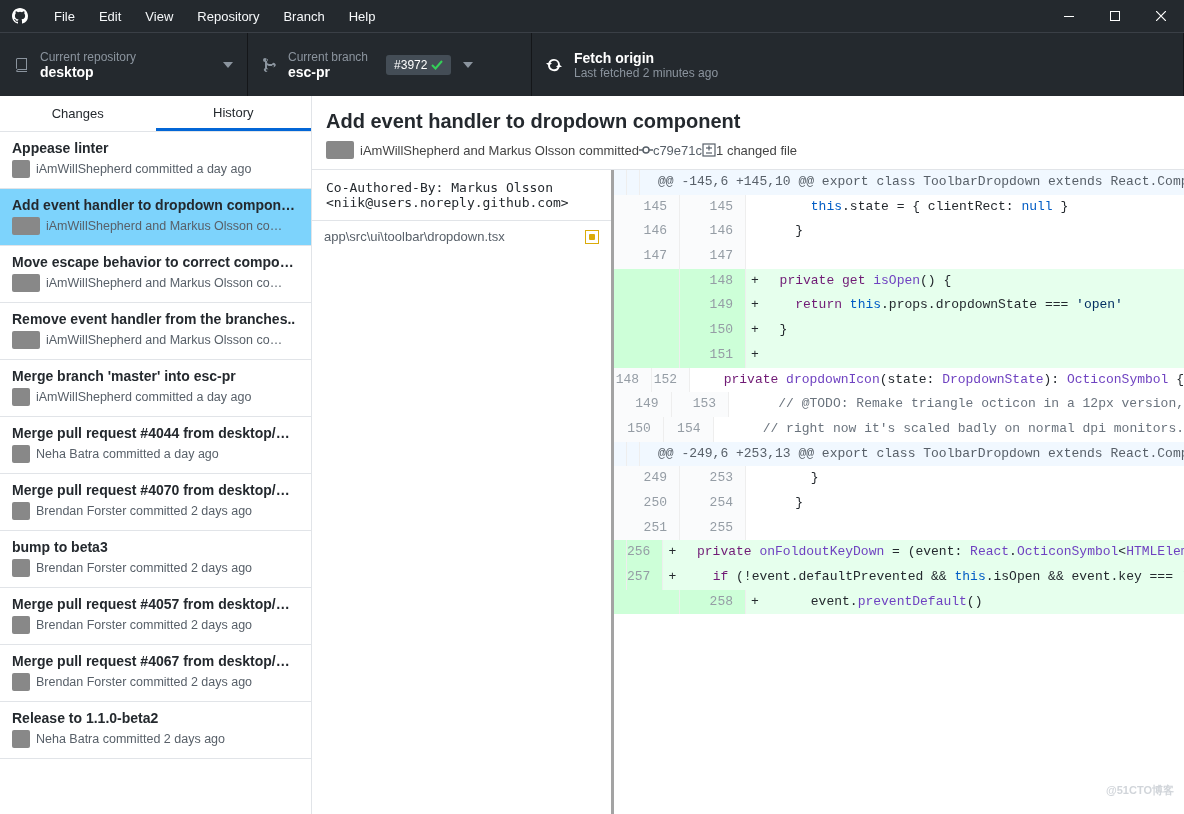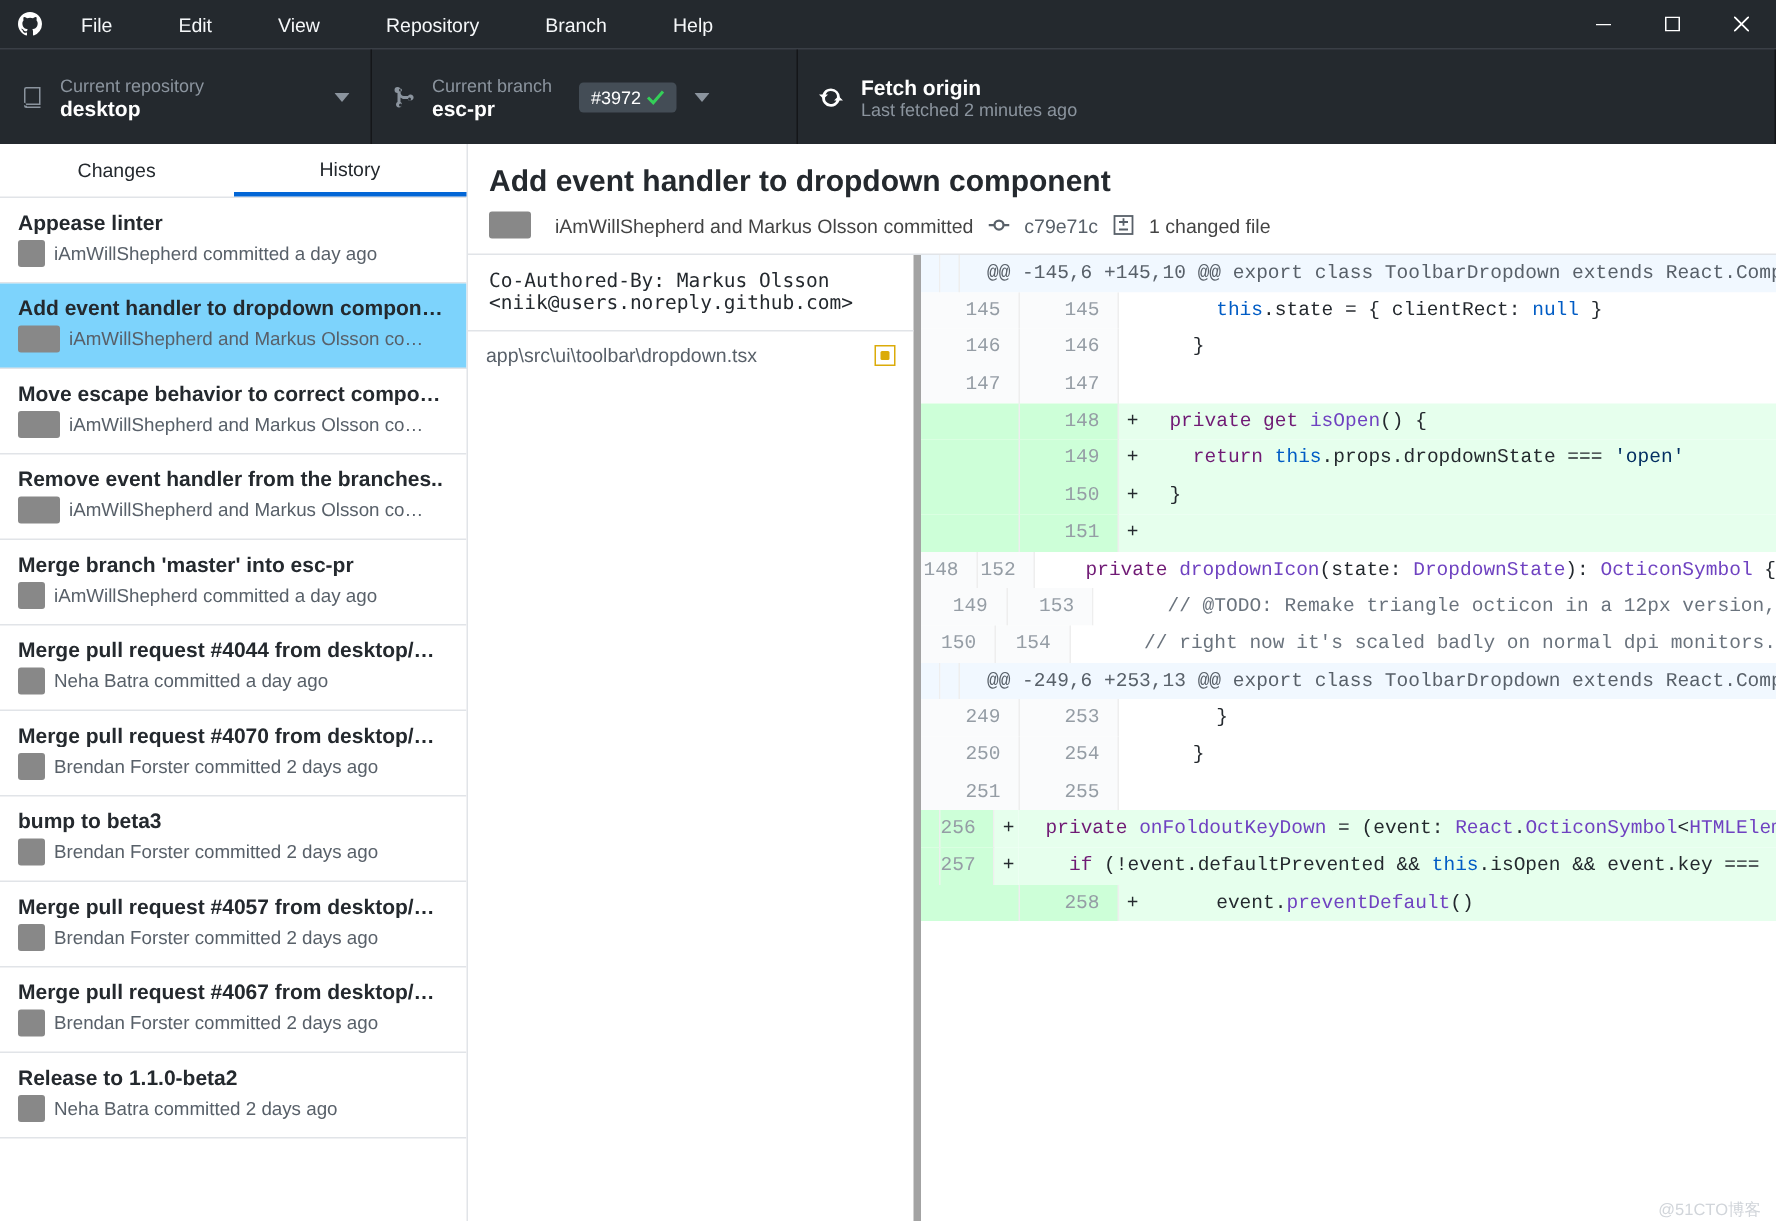--- a/index.html
+++ b/index.html
@@ -29,56 +29,56 @@
 .commit-list { flex: 1; overflow-y: auto; }
 .commit { padding: 8px 12px 10px; border-bottom: 1px solid #e1e4e8; cursor: default; }
 .commit.selected { background: #7dd3fc; }
 .commit-title { font-size: 14px; font-weight: 600; color: #24292e; white-space: nowrap; overflow: hidden; text-overflow: ellipsis; }
 .commit-meta { display: flex; align-items: center; margin-top: 4px; font-size: 12.5px; color: #586069; }
 .avatar { width: 18px; height: 18px; border-radius: 2px; background: #888; margin-right: 6px; flex-shrink: 0; }
 .avatar.pair { width: 28px; position: relative; }
 .main { flex: 1; display: flex; flex-direction: column; overflow: hidden; }
 .commit-header { padding: 14px 14px 10px; border-bottom: 1px solid #e1e4e8; }
 .commit-header h1 { font-size: 20px; font-weight: 600; margin-bottom: 8px; }
-.commit-header-meta { display: flex; align-items: center; font-size: 13px; color: #444; gap: 10px; }
+.commit-header-meta { display: flex; align-items: center; font-size: 13px; color: #444; }
 .body-row { flex: 1; display: flex; overflow: hidden; }
-.filelist { width: 302px; border-right: 5px solid #a3a3a3; }
+.filelist { width: 302px; border-right: 3px solid #a3a3a3; }
 .co-author { font-family: Consolas, monospace; font-size: 13px; padding: 10px 14px; border-bottom: 1px solid #e1e4e8; color: #24292e; }
 .file-item { display: flex; align-items: center; padding: 8px 12px; font-size: 13px; color: #586069; }
 .file-item .dot { width: 14px; height: 14px; border: 1px solid #dbab09; display: inline-flex; align-items: center; justify-content: center; margin-left: auto; }
 .file-item .dot::after { content: ""; width: 6px; height: 6px; background: #dbab09; border-radius: 1px; }
 .diffview { flex: 1; overflow: auto; font-family: Consolas, "Courier New", monospace; font-size: 13px; line-height: 1.9; background: #fff; }
 .diff-row { display: flex; }
 .ln { width: 66px; text-align: right; padding-right: 12px; color: #959da5; background: #fafbfc; border-right: 1px solid #eee; user-select: none; }
 .ln.add { background: #cdffd8; }
 .hunk .ln { background: #f1f8ff; }
 .hunk .code { background: #f1f8ff; color: #586069; }
 .ctx .code { background: #fff; }
 .add .code { background: #e6ffed; }
 .sign { width: 16px; text-align: center; color: #22863a; }
 .code { flex: 1; padding-left: 2px; white-space: pre; color: #24292e; }
 .tk-kw { color: #701a75; }
 .tk-fn { color: #6f42c1; }
 .tk-str { color: #032f62; }
 .tk-this { color: #005cc5; }
 .tk-type { color: #6f42c1; }
 .tk-comment { color: #6a737d; }
-.watermark { position: absolute; right: 10px; bottom: 0; font-size: 11px; color: #d1d5da; }
+.watermark { position: absolute; right: 10px; bottom: 16px; font-size: 11px; color: #d1d5da; font-weight: bold; }
 .iconbox { display:inline-flex; align-items:center; }
 </style>
 </head>
 <body>
 
 <div class="titlebar">
   <span class="logo iconbox">
     <svg width="16" height="16" viewBox="0 0 16 16" fill="#fff">
         <path d="M8 0C3.58 0 0 3.58 0 8c0 3.54 2.29 6.53 5.47 7.59.4.07.55-.17.55-.38 0-.19-.01-.82-.01-1.49-2.01.37-2.53-.49-2.69-.94-.09-.23-.48-.94-.82-1.13-.28-.15-.68-.52-.01-.53.63-.01 1.08.58 1.23.82.72 1.21 1.87.87 2.33.66.07-.52.28-.87.51-1.07-1.78-.2-3.64-.89-3.64-3.95 0-.87.31-1.59.82-2.15-.08-.2-.36-1.02.08-2.12 0 0 .67-.21 2.2.82a7.5 7.5 0 0 1 4 0c1.53-1.04 2.2-.82 2.2-.82.44 1.1.16 1.92.08 2.12.51.56.82 1.27.82 2.15 0 3.07-1.87 3.75-3.65 3.95.29.25.54.73.54 1.48 0 1.07-.01 1.93-.01 2.2 0 .21.15.46.55.38A8.013 8.013 0 0 0 16 8c0-4.42-3.58-8-8-8z"></path>
       </svg>
   </span>
-  <div id="menu-host" style="display:flex;gap:20px;">
+  <div id="menu-host" style="display:flex;">
       <span class="menu-item">File</span>
       <span class="menu-item">Edit</span>
       <span class="menu-item">View</span>
       <span class="menu-item">Repository</span>
       <span class="menu-item">Branch</span>
       <span class="menu-item">Help</span>
     </div>
   <div class="window-controls">
     <div class="wc">
         <svg width="10" height="1">

